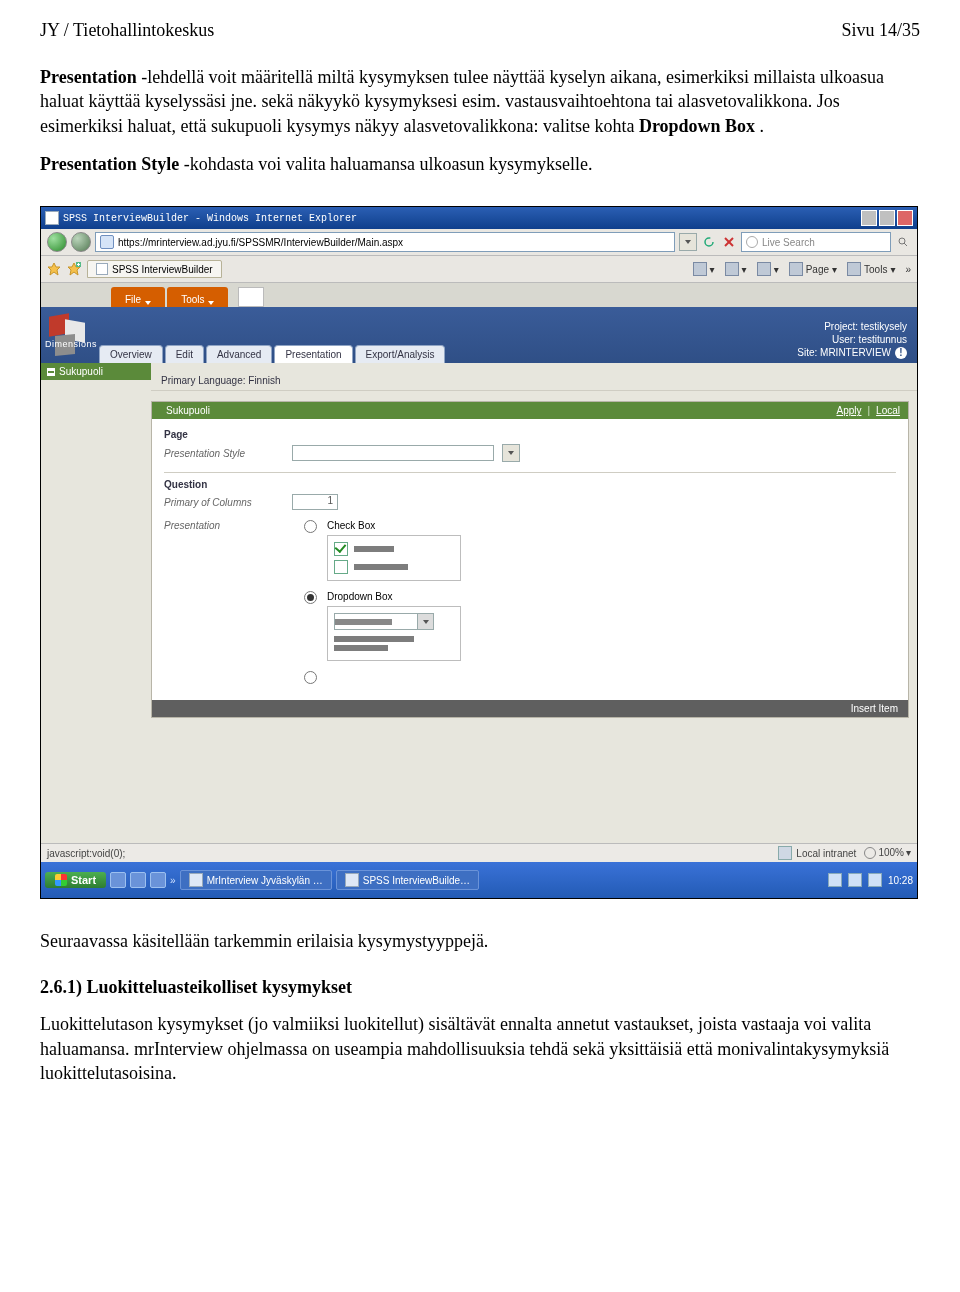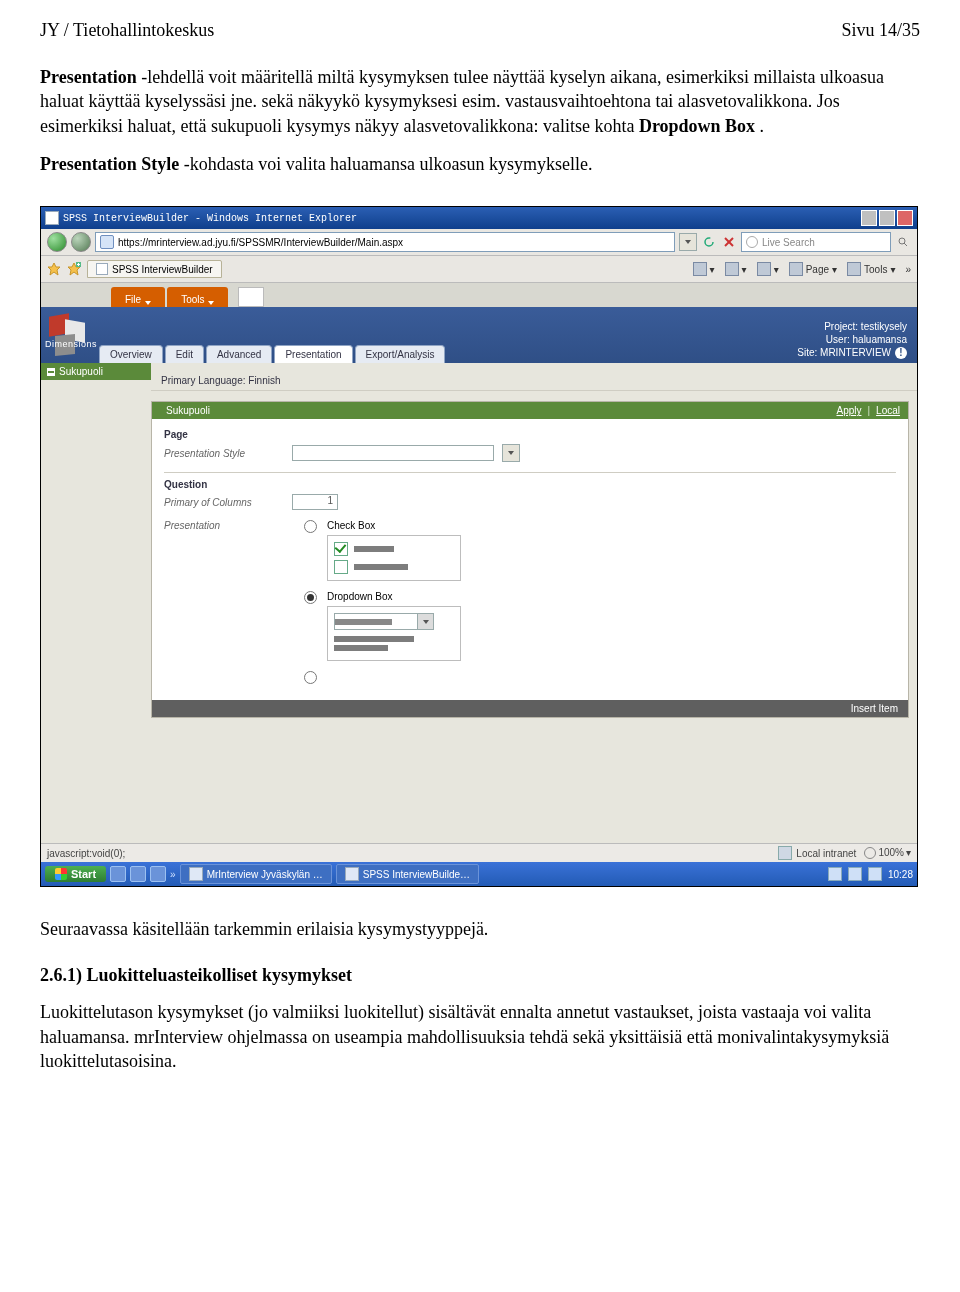--- a/index.html
+++ b/index.html
@@ -186,21 +186,21 @@
     display:flex; align-items:center; gap:8px; padding:2px 6px; background:#eceae6; border-top:1px solid #bbb;
     font-size:10px; color:#444;
   }
   .ie-status .spacer { flex:1; }
   .ie-status .zone { display:flex; align-items:center; gap:4px; }
   .ie-status .zone .ico { width:12px; height:12px; background:#cfd8e4; border:1px solid #8aa; }
   .ie-status .zoom { display:flex; align-items:flex-start; gap:2px; }
 
   .taskbar {
     display:flex; align-items:center; background:linear-gradient(#3a72d8,#235bb5);
-    height:24px; padding:0 4px; gap:4px; color:#fff;
+    height:36px; padding:0 4px; gap:4px; color:#fff;
   }
   .startbtn {
     background:linear-gradient(#4caf50,#2e7d32); border-radius:3px; padding:2px 10px; font-weight:bold;
     display:flex; align-items:center; gap:4px; font-size:11px;
   }
   .task-item {
     background:#3e6fc2; border:1px solid #6a93d9; border-radius:2px; padding:2px 8px;
     display:flex; align-items:center; gap:4px; font-size:10px; max-width:170px; overflow:hidden;
   }
   .task-item .ico { width:12px; height:12px; background:#dfe8f6; border:1px solid #9ab; }
@@ -321,21 +321,21 @@
       </div>
       <div class="app-tabs">
         <div class="app-tab">Overview</div>
         <div class="app-tab">Edit</div>
         <div class="app-tab">Advanced</div>
         <div class="app-tab active">Presentation</div>
         <div class="app-tab">Export/Analysis</div>
       </div>
       <div class="proj-info">
         <div>Project: testikysely</div>
-        <div>User: haluamansa</div>
+        <div>User: testitunnus</div>
         <div><span>Site: MRINTERVIEW</span><span class="info-icon">!</span></div>
       </div>
     </div>
 
     <div class="app-workspace">
       <div class="side-rail">
         <div class="side-head">
           <span class="minus"></span>
           <span>Sukupuoli</span>
         </div>

